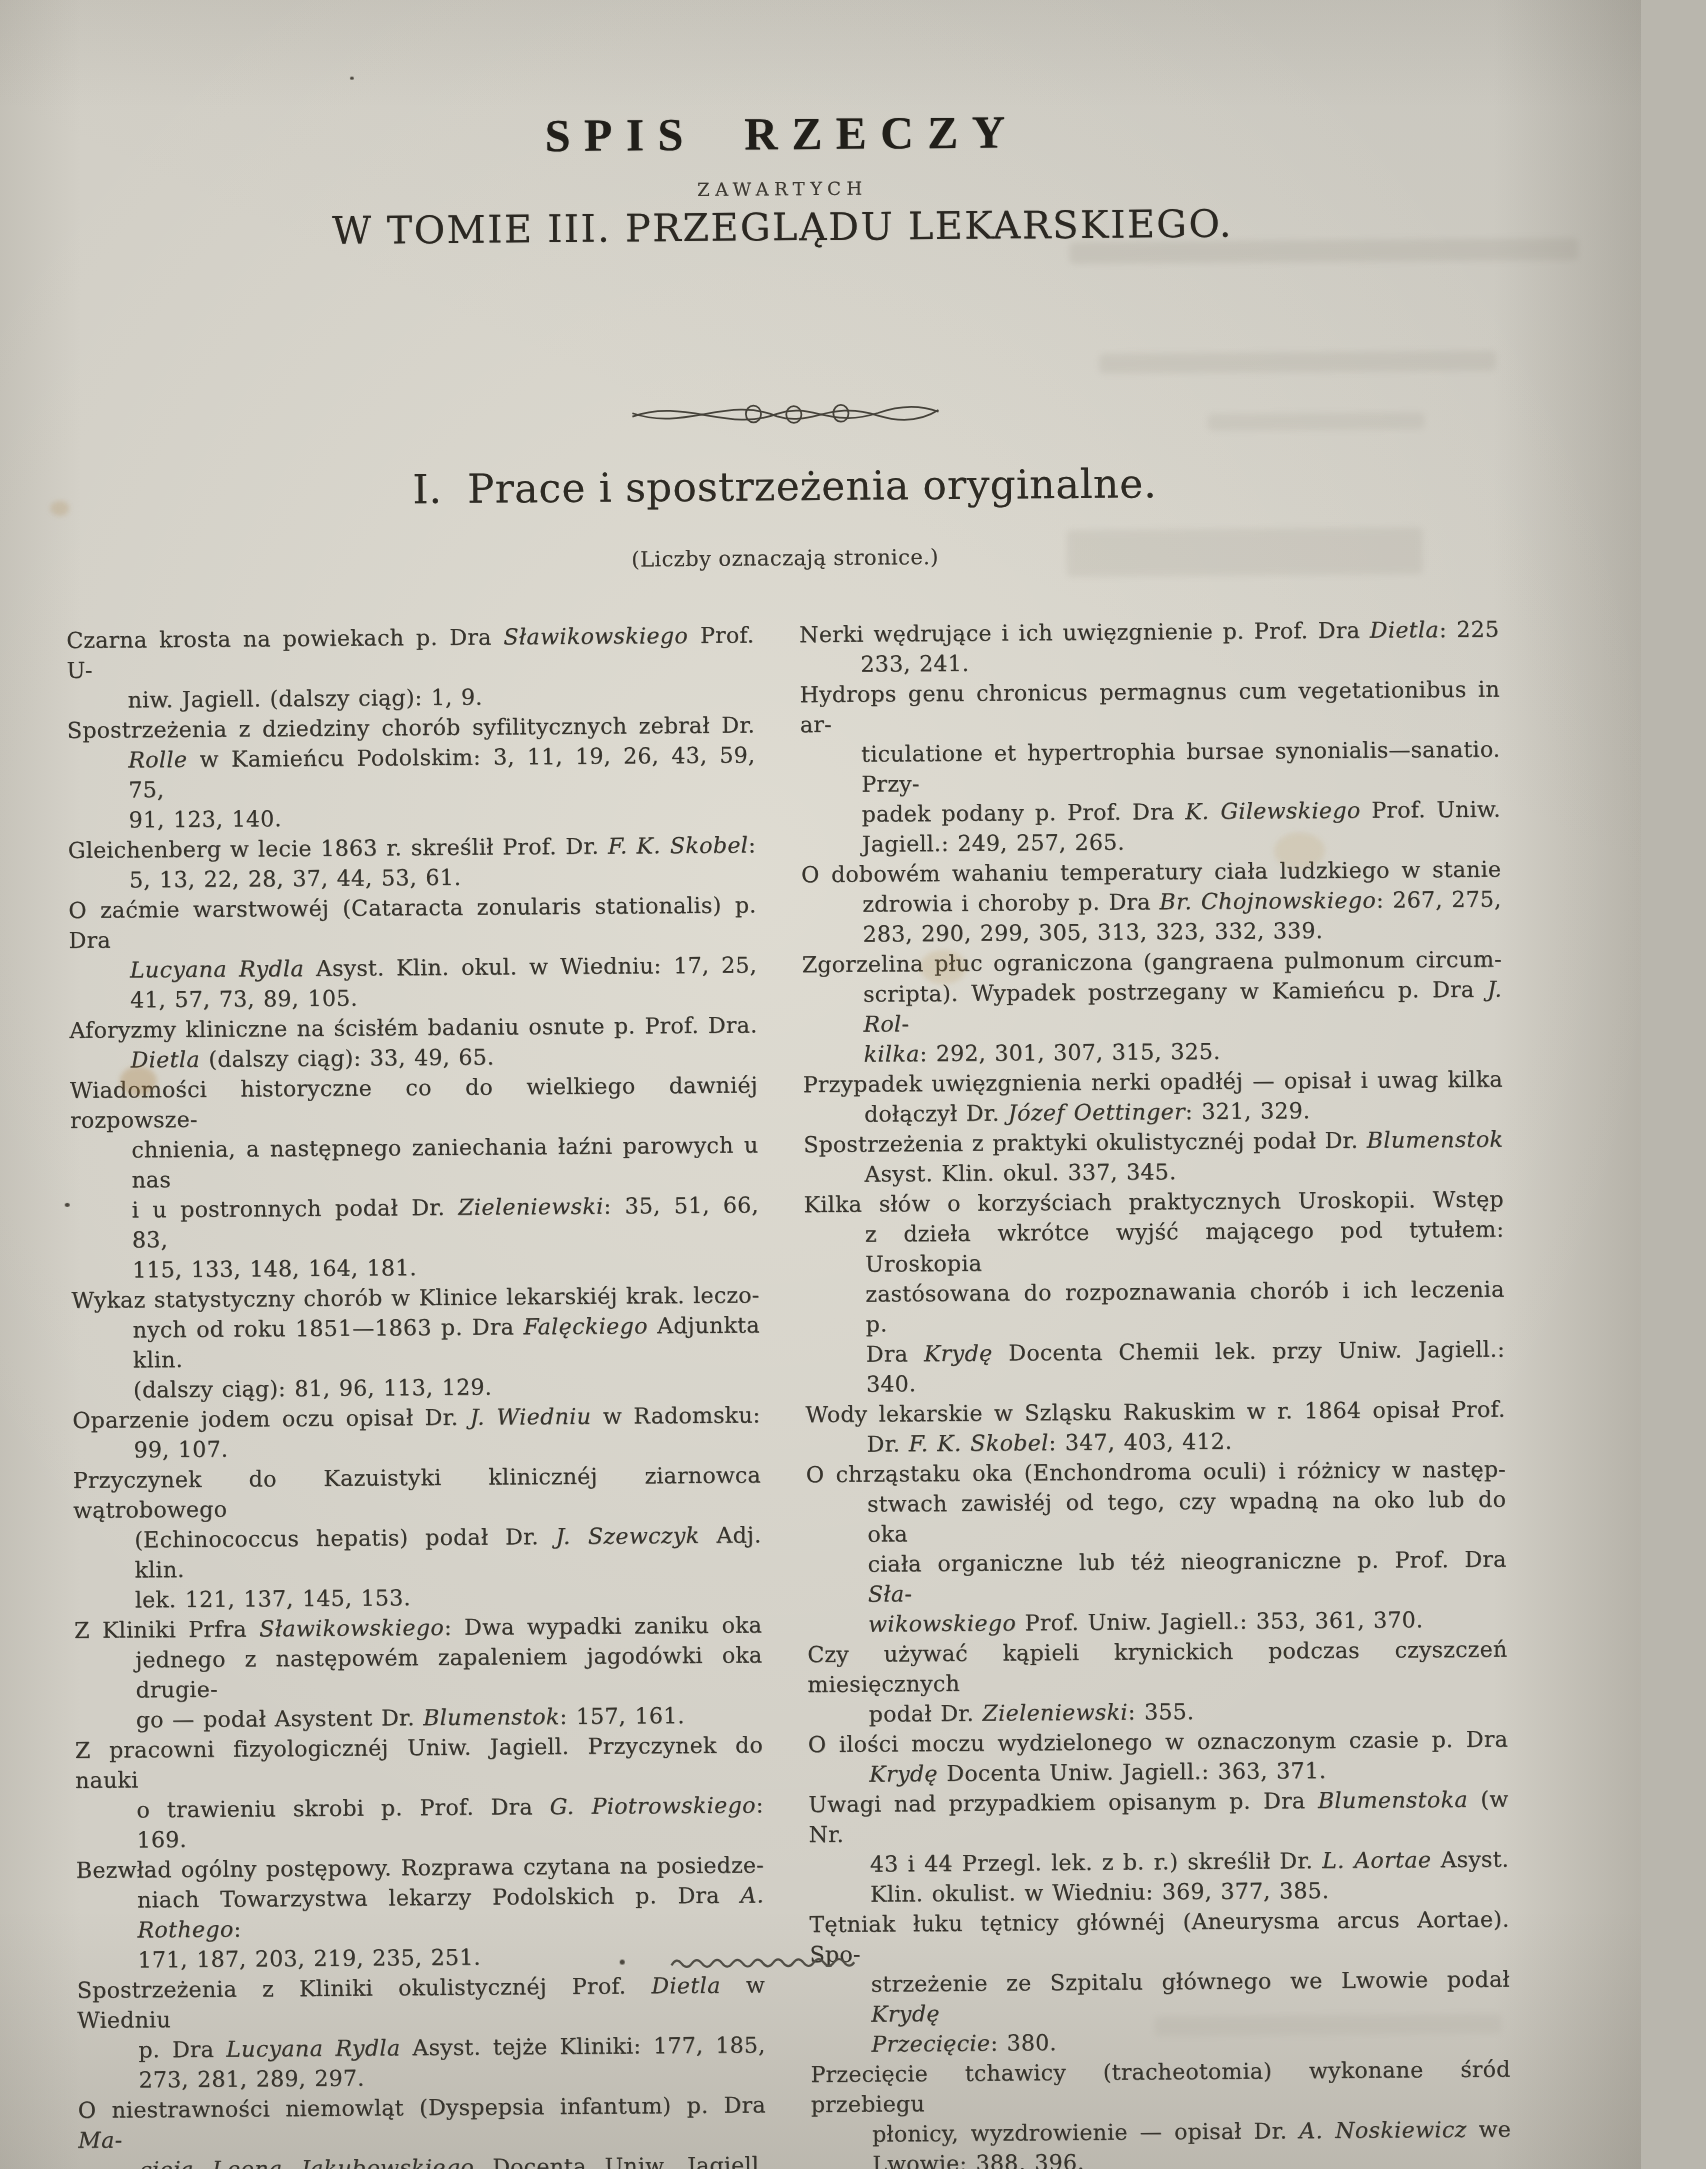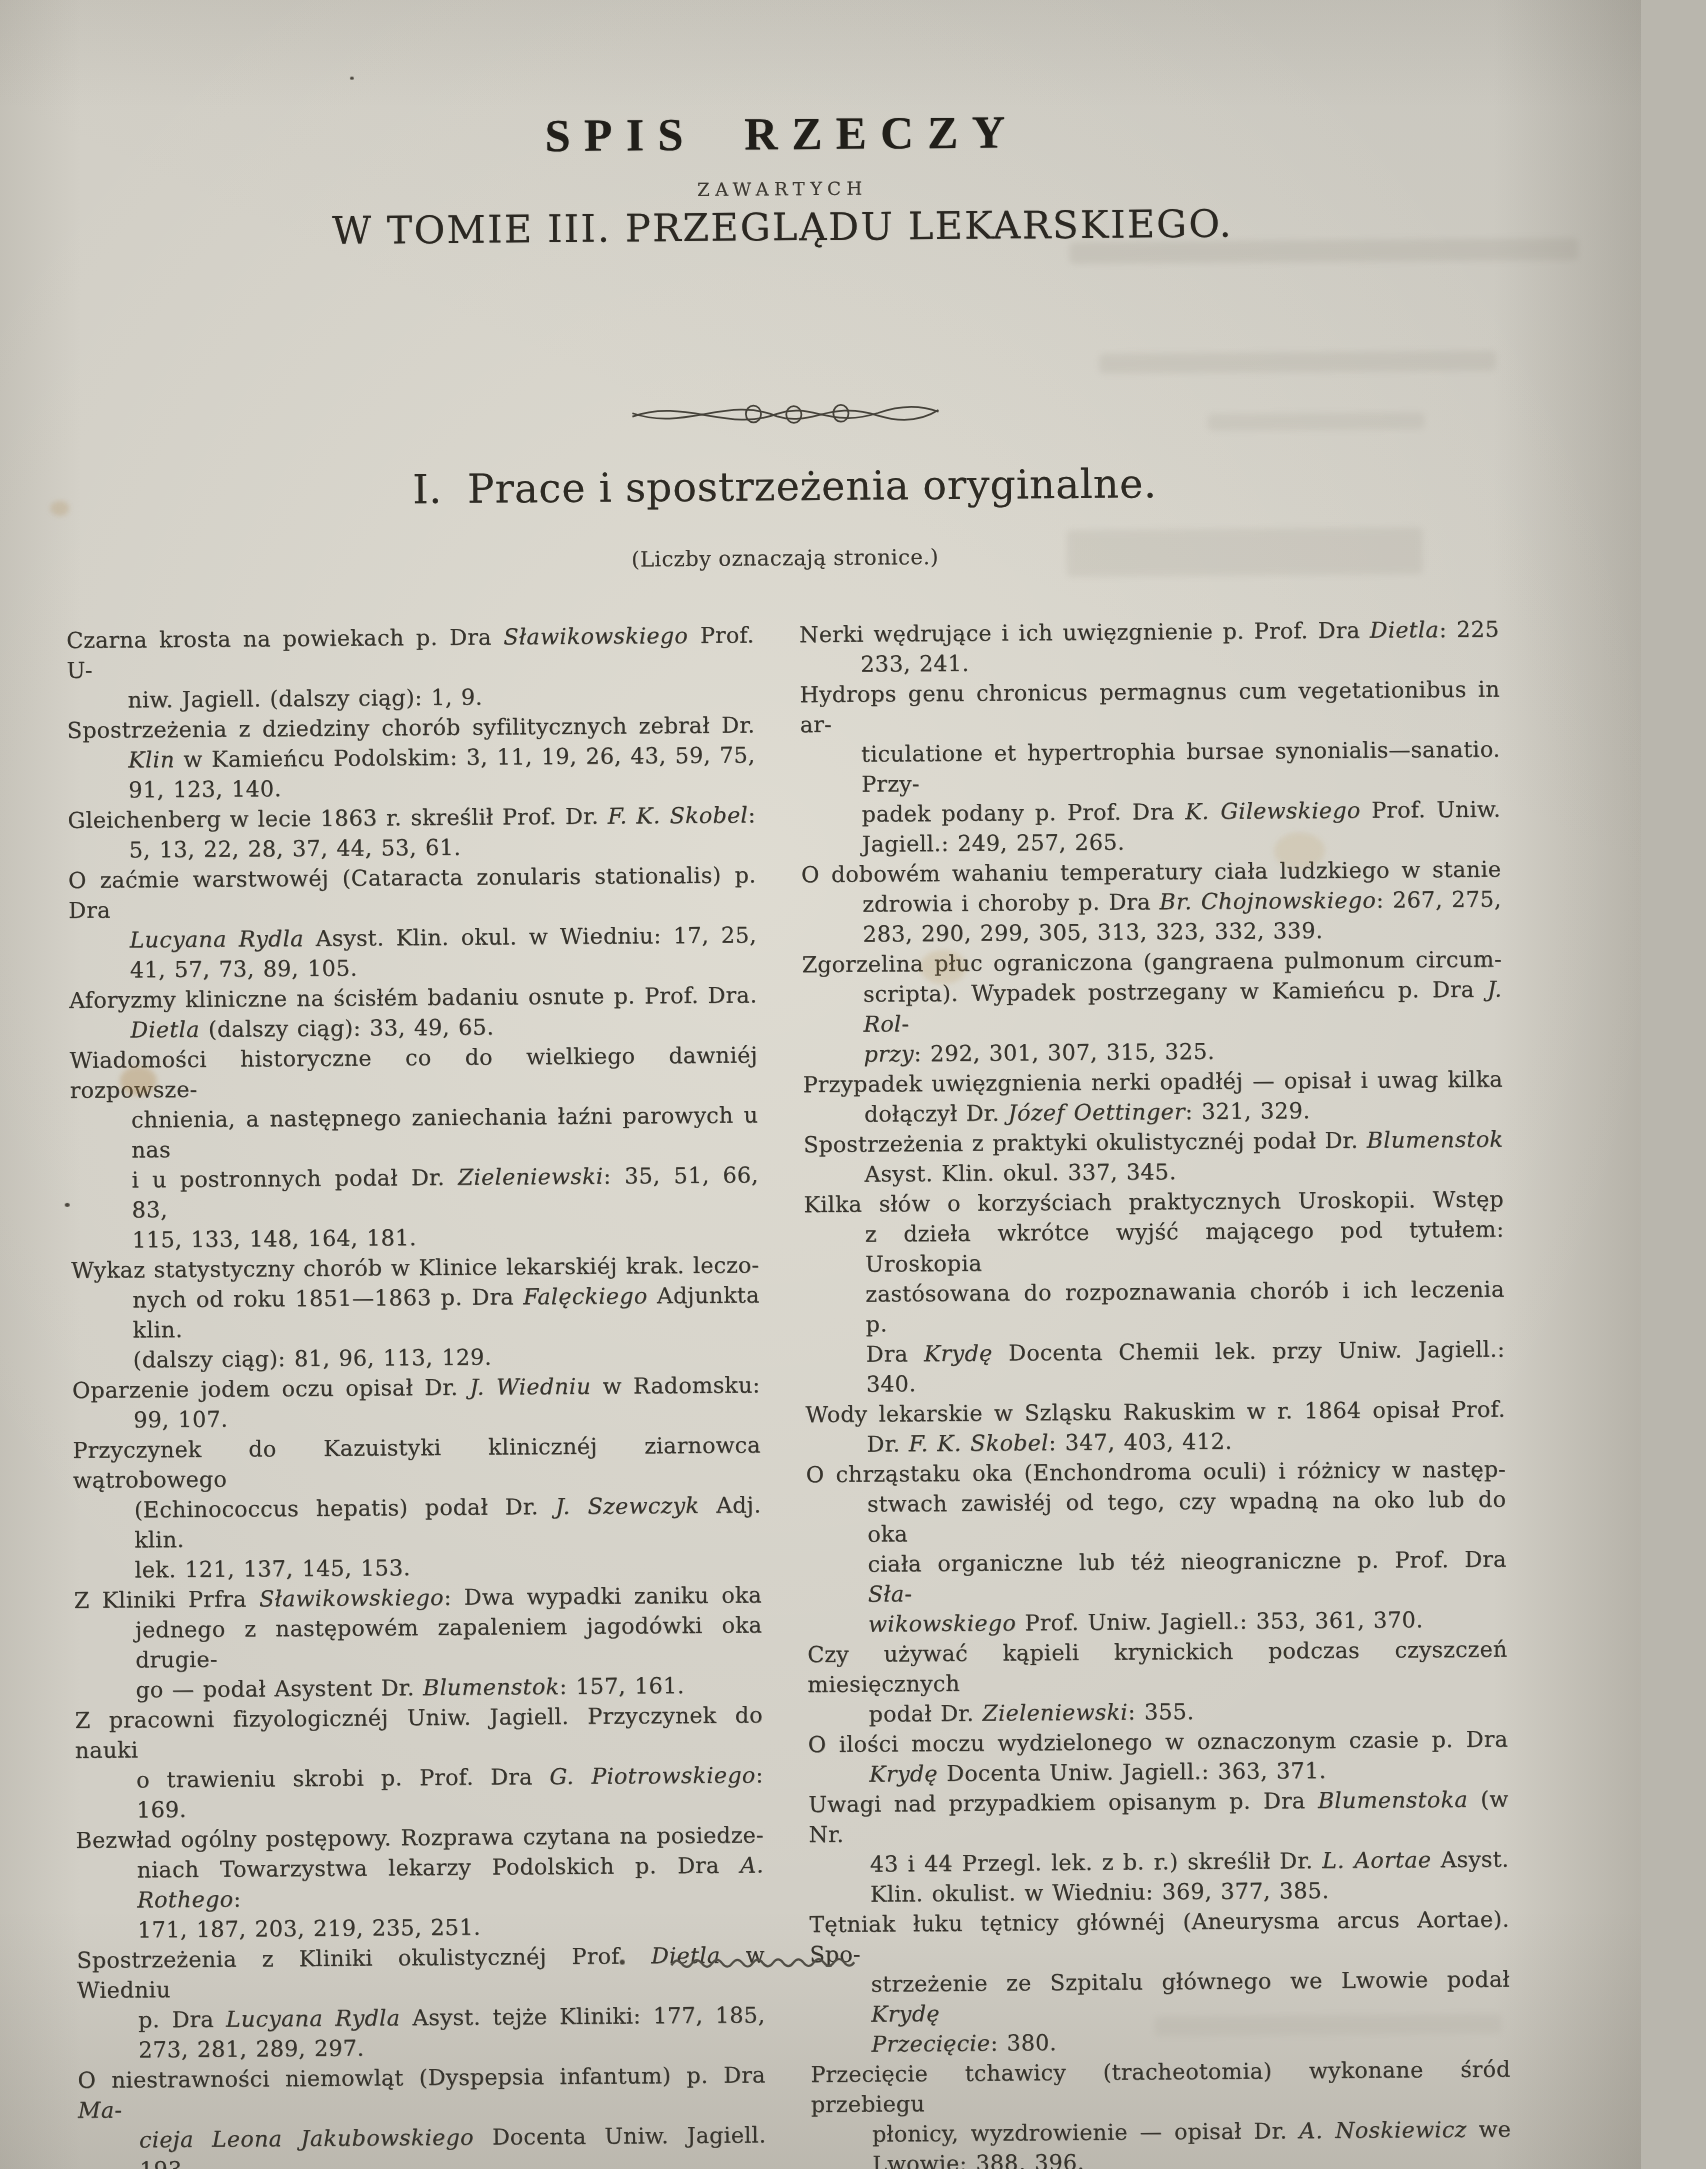--- a/index.html
+++ b/index.html
@@ -86,21 +86,21 @@
     </div>
     <div class="center-band pages-note">(Liczby oznaczają stronice.)</div>
 
     <div class="col col-left">
         <div class="entry">
           <div class="line">Czarna krosta na powiekach p. Dra <i>Sławikowskiego</i> Prof. U-</div>
           <div class="line cont last">niw. Jagiell. (dalszy ciąg): 1, 9.</div>
         </div>
         <div class="entry">
           <div class="line">Spostrzeżenia z dziedziny chorób syfilitycznych zebrał Dr.</div>
-          <div class="line cont"><i>Klin</i> w Kamieńcu Podolskim: 3, 11, 19, 26, 43, 59, 75,</div>
+          <div class="line cont"><i>Rolle</i> w Kamieńcu Podolskim: 3, 11, 19, 26, 43, 59, 75,</div>
           <div class="line cont last">91, 123, 140.</div>
         </div>
         <div class="entry">
           <div class="line">Gleichenberg w lecie 1863 r. skreślił Prof. Dr. <i>F. K. Skobel</i>:</div>
           <div class="line cont last">5, 13, 22, 28, 37, 44, 53, 61.</div>
         </div>
         <div class="entry">
           <div class="line">O zaćmie warstwowéj (Cataracta zonularis stationalis) p. Dra</div>
           <div class="line cont"><i>Lucyana Rydla</i> Asyst. Klin. okul. w Wiedniu: 17, 25,</div>
           <div class="line cont last">41, 57, 73, 89, 105.</div>
@@ -165,21 +165,21 @@
           <div class="line cont last">Jagiell.: 249, 257, 265.</div>
         </div>
         <div class="entry">
           <div class="line">O dobowém wahaniu temperatury ciała ludzkiego w stanie</div>
           <div class="line cont">zdrowia i choroby p. Dra <i>Br. Chojnowskiego</i>: 267, 275,</div>
           <div class="line cont last">283, 290, 299, 305, 313, 323, 332, 339.</div>
         </div>
         <div class="entry">
           <div class="line">Zgorzelina płuc ograniczona (gangraena pulmonum circum-</div>
           <div class="line cont">scripta). Wypadek postrzegany w Kamieńcu p. Dra <i>J. Rol-</i></div>
-          <div class="line cont last"><i>przy</i>: 292, 301, 307, 315, 325.</div>
+          <div class="line cont last"><i>kilka</i>: 292, 301, 307, 315, 325.</div>
         </div>
         <div class="entry">
           <div class="line">Przypadek uwięzgnienia nerki opadłéj — opisał i uwag kilka</div>
           <div class="line cont last">dołączył Dr. <i>Józef Oettinger</i>: 321, 329.</div>
         </div>
         <div class="entry">
           <div class="line">Spostrzeżenia z praktyki okulistycznéj podał Dr. <i>Blumenstok</i></div>
           <div class="line cont last">Asyst. Klin. okul. 337, 345.</div>
         </div>
         <div class="entry">

